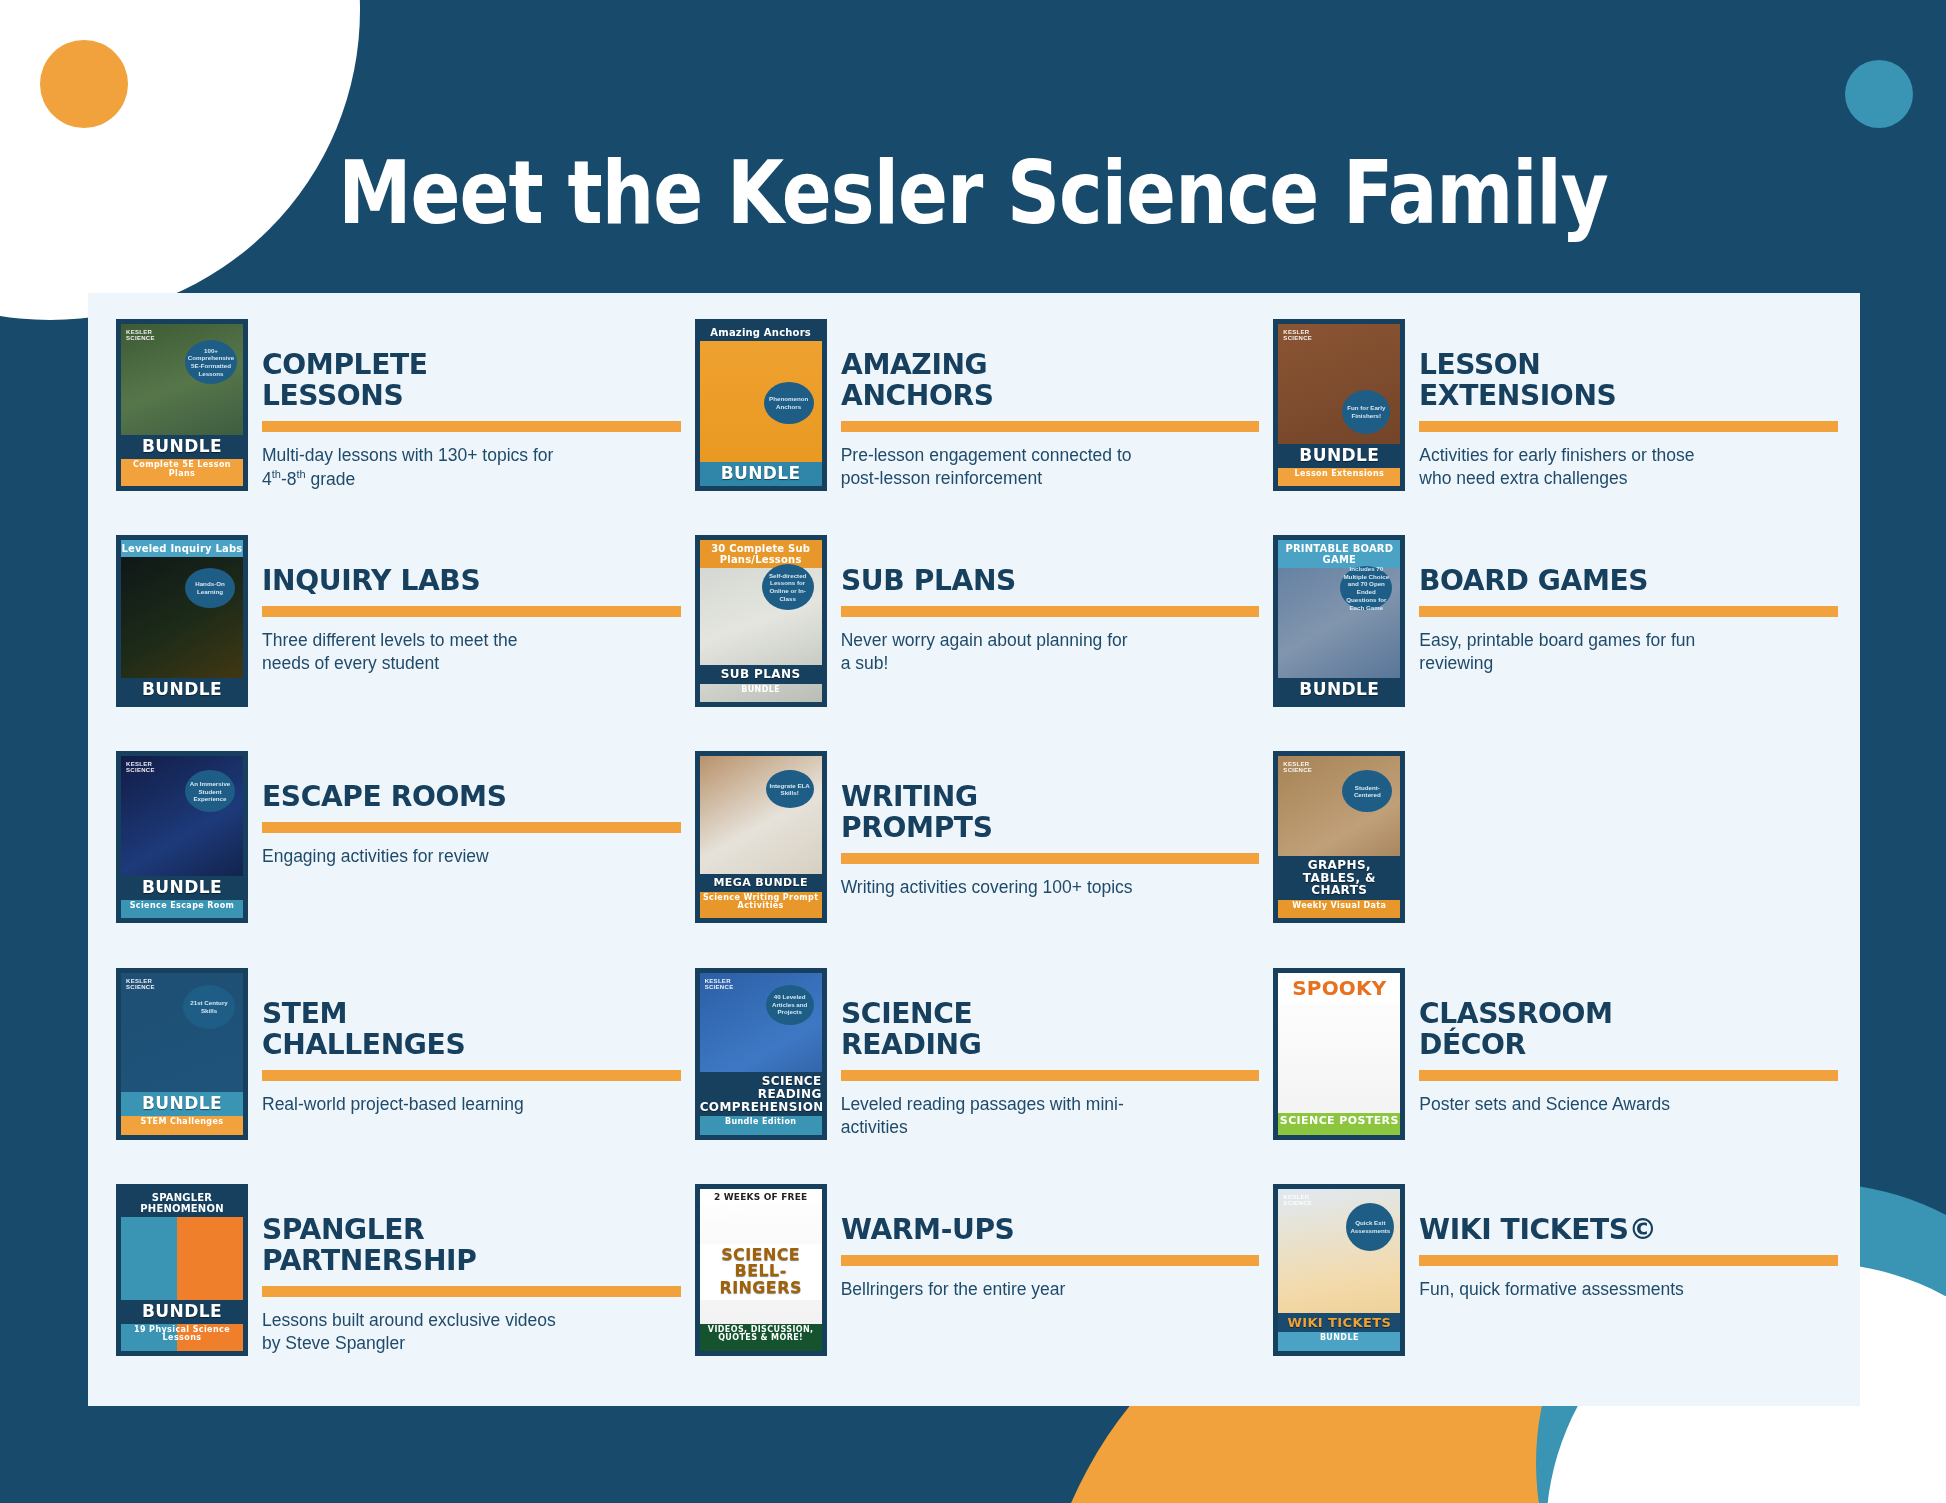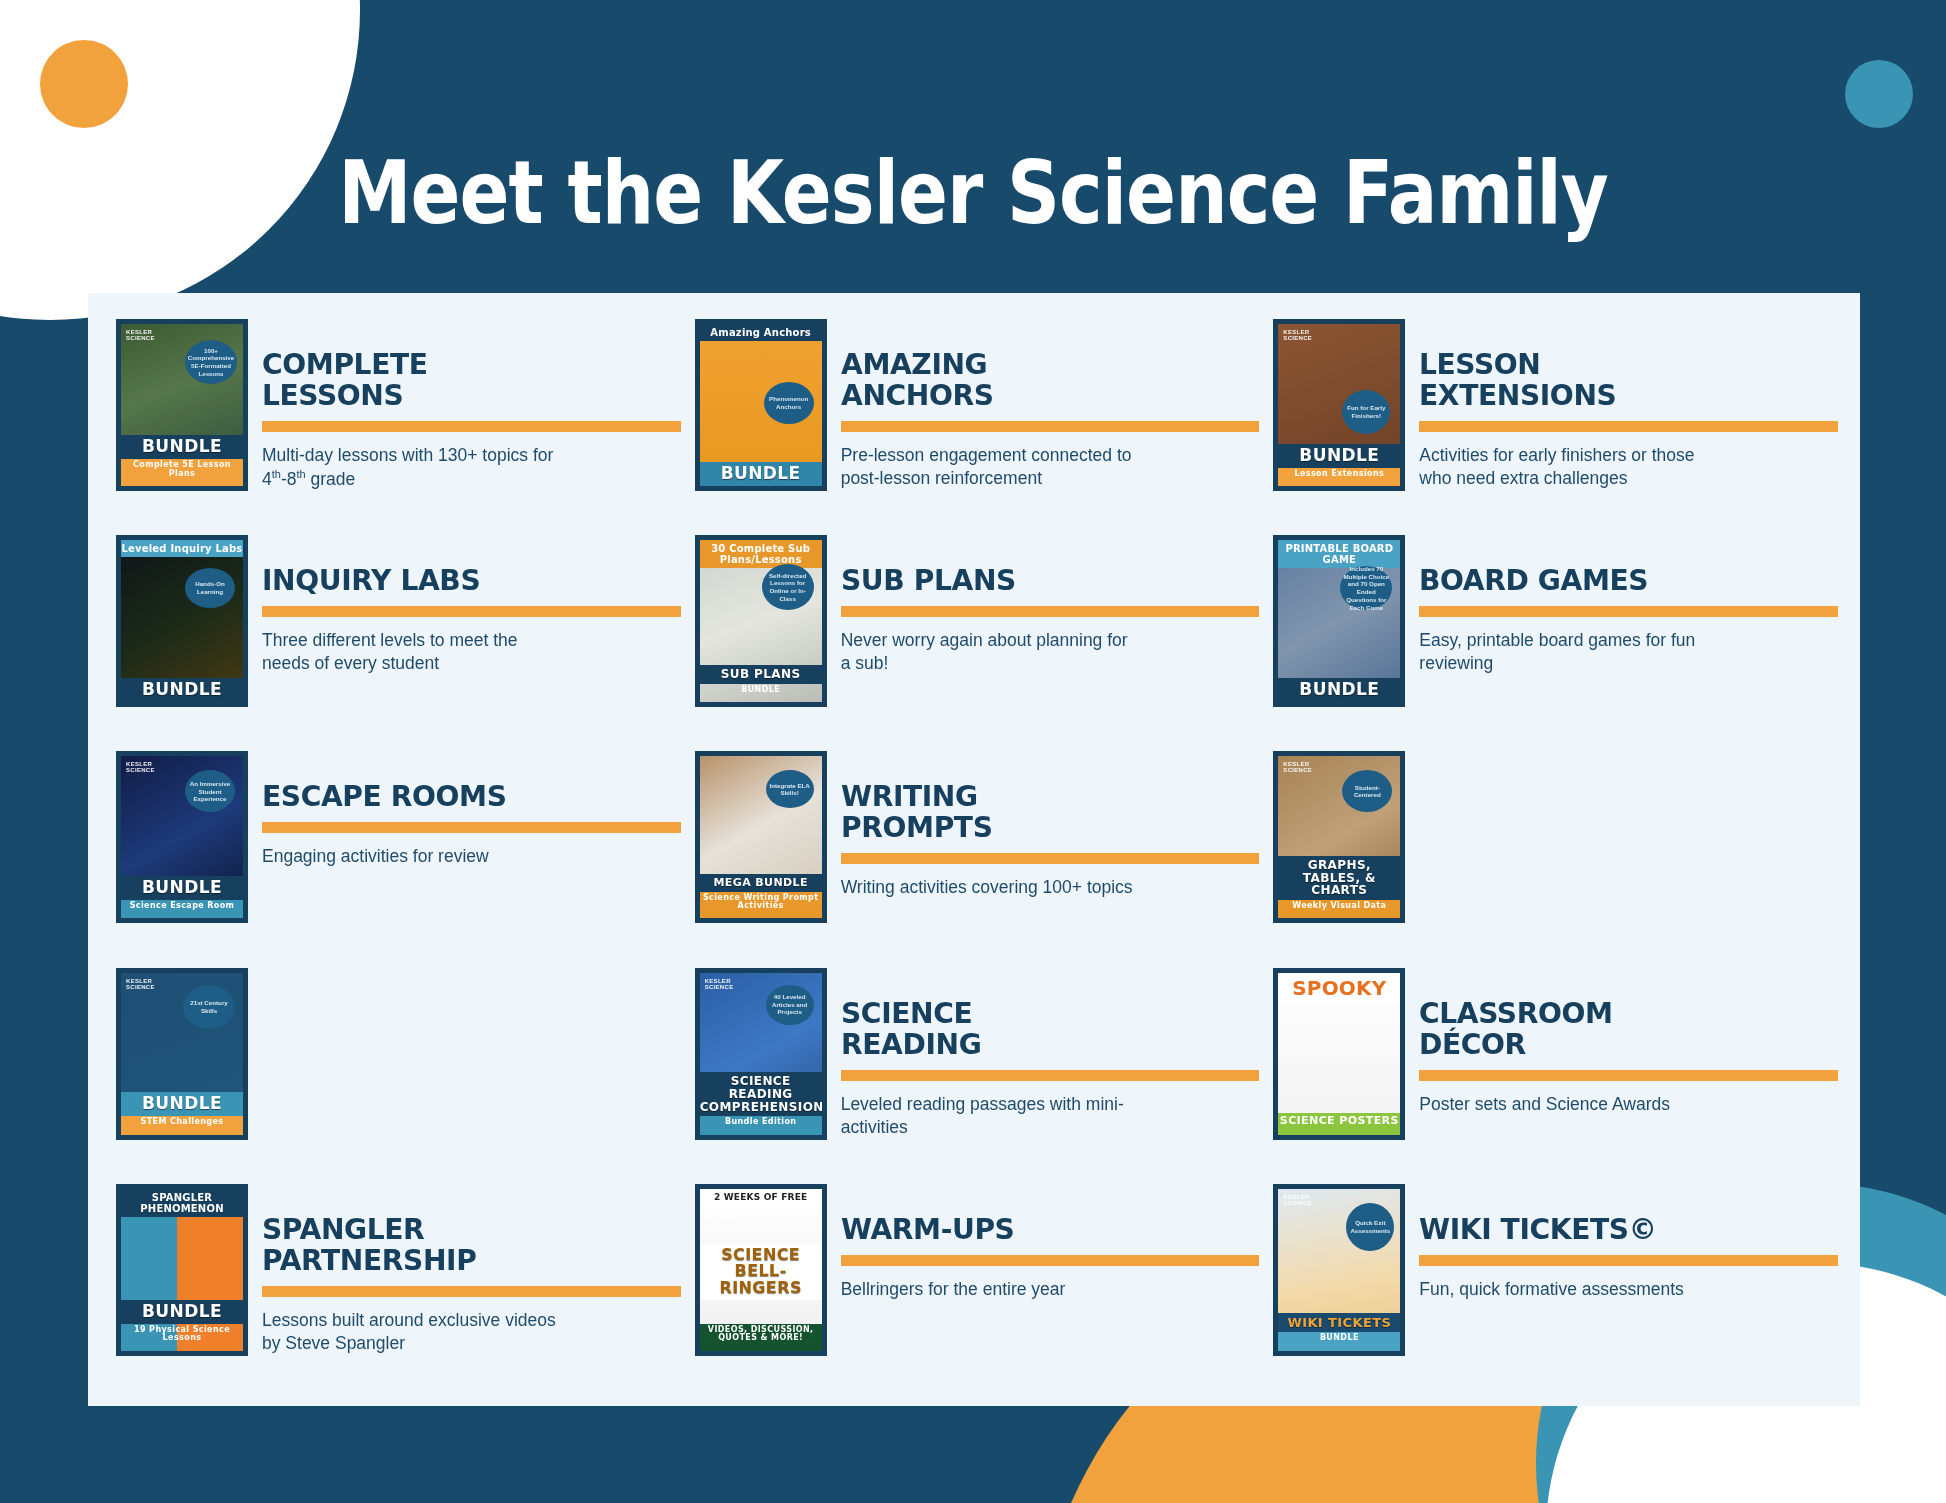--- a/index.html
+++ b/index.html
@@ -346,29 +346,35 @@
           <div class="thumb-inner">
             <div class="img-area" style="background: linear-gradient(160deg, rgb(30, 79, 116), rgb(32, 85, 124));"></div>
             <div class="klogo">KESLER SCIENCE</div>
             <div class="badge" style="right: 8px; top: 12px; width: 52px; height: 44px;">21st Century Skills</div>
             <div class="tlabel">
               <span class="big" style="background: rgb(58, 148, 180); padding: 3px 0px;">BUNDLE</span>
               <span class="sub" style="background: rgb(242, 162, 60);">STEM Challenges</span>
             </div>
           </div>
         </div>
+        <div class="info">
+          <div class="ctitle">STEM
+CHALLENGES</div>
+          <div class="rule"></div>
+          <div class="cdesc">Real-world project-based learning</div>
+        </div>
       </div>
       <div class="card">
         <div class="thumb">
           <div class="thumb-inner">
             <div class="img-area" style="background: linear-gradient(150deg, rgb(43, 95, 166), rgb(62, 120, 196) 50%, rgb(39, 80, 140));"></div>
             <div class="klogo">KESLER SCIENCE</div>
             <div class="badge" style="right: 8px; top: 12px; width: 48px; height: 40px;">40 Leveled Articles and Projects</div>
             <div class="tlabel">
-              <span class="big" style="background: rgb(23, 64, 94); font-size: 12px; padding: 3px 0px;">SCIENCE READING COMPREHENSION</span>
+              <span class="big" style="background: rgb(23, 64, 94); font-size: 12px; padding: 3px 0px; text-align: right;">SCIENCE READING COMPREHENSION</span>
               <span class="sub" style="background: rgb(58, 148, 180);">Bundle Edition</span>
             </div>
           </div>
         </div>
         <div class="info">
           <div class="ctitle">SCIENCE
 READING</div>
           <div class="rule"></div>
           <div class="cdesc">Leveled reading passages with mini-activities</div>
         </div>

